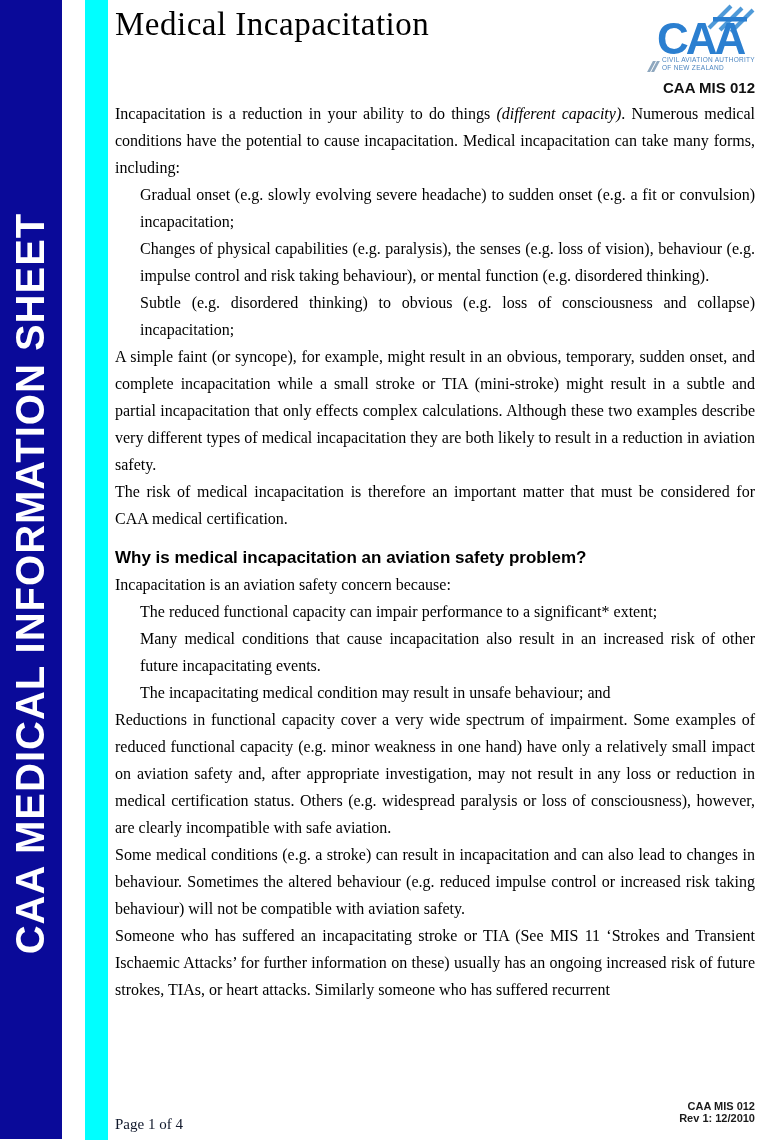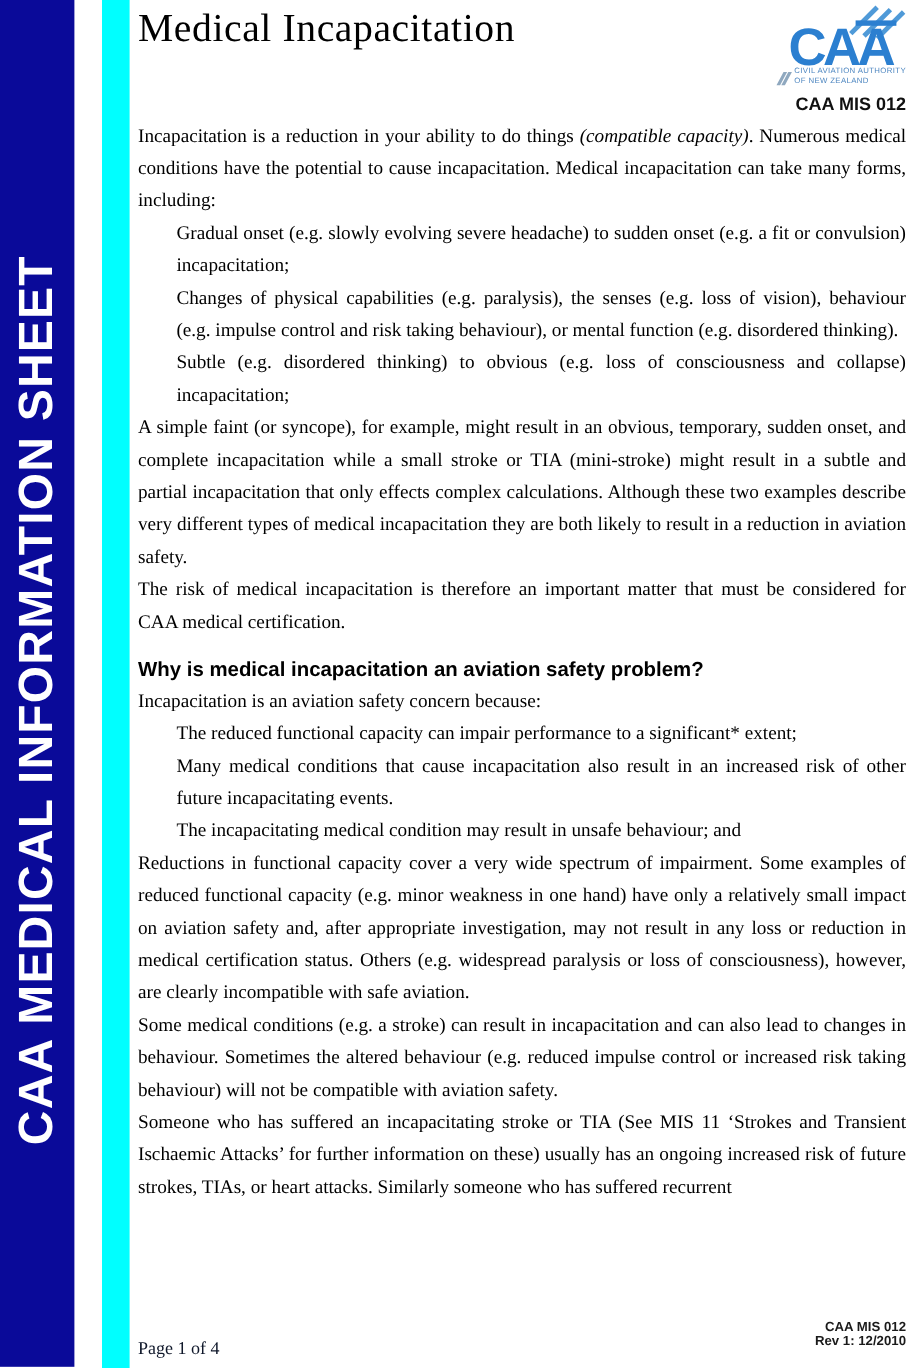--- a/index.html
+++ b/index.html
@@ -43,21 +43,21 @@
     font-size:6.5px; line-height:7.5px; letter-spacing:0.3px;
     color:#4d86c0; text-align:left; display:inline-block;
   }
   .doc-ref {
     font-family:"Liberation Sans","DejaVu Sans",sans-serif;
     font-weight:bold; font-size:15px; color:#111; margin-top:3px;
   }
   
   .body-text { position:absolute; left:0; top:100px; width:640px; }
   .para { text-align:justify; font-size:16px; line-height:27px; }
-  .ind  { margin-left:32px; }
+  .ind  { margin-left:25px; }
   .heading {
     font-family:"Liberation Sans","DejaVu Sans",sans-serif;
     font-weight:bold; font-size:17px; line-height:27px; margin-top:12px;
   }
   .em { font-style:italic; }
   
   .footer-doc {
     position:absolute; left:170px; top:1102px;
     font-family:"Liberation Sans","DejaVu Sans",sans-serif;
     font-weight:bold; font-size:11px; color:#1a1a1a;margin-top:44px;
@@ -98,21 +98,21 @@
       <span class="org-slashes"><i></i><i></i></span>
       <span class="org-text">
         <span>CIVIL AVIATION AUTHORITY</span><br>
         <span>OF NEW ZEALAND</span>
       </span>
     </div>
     <div class="doc-ref">CAA MIS 012</div>
   </div>
 
   <div class="body-text">
-    <p class="para"><span>Incapacitation is a reduction in your ability to do things </span><span class="em">(compatible capacity)</span><span>. Numerous medical conditions have the potential to cause incapacitation. Medical incapacitation can take many forms, including:</span></p>
+    <p class="para"><span>Incapacitation is a reduction in your ability to do things </span><span class="em">(different capacity)</span><span>. Numerous medical conditions have the potential to cause incapacitation. Medical incapacitation can take many forms, including:</span></p>
 
     <div class="ind">
       <p class="para">Gradual onset (e.g. slowly evolving severe headache) to sudden onset (e.g. a fit or convulsion) incapacitation;</p>
       <p class="para">Changes of physical capabilities (e.g. paralysis), the senses (e.g. loss of vision), behaviour (e.g. impulse control and risk taking behaviour), or mental function (e.g. disordered thinking).</p>
       <p class="para">Subtle (e.g. disordered thinking) to obvious (e.g. loss of consciousness and collapse) incapacitation;</p>
     </div>
 
     <p class="para">A simple faint (or syncope), for example, might result in an obvious, temporary, sudden onset, and complete incapacitation while a small stroke or TIA (mini-stroke) might result in a subtle and partial incapacitation that only effects complex calculations. Although these two examples describe very different types of medical incapacitation they are both likely to result in a reduction in aviation safety.</p>
     <p class="para">The risk of medical incapacitation is therefore an important matter that must be considered for CAA medical certification.</p>
 

